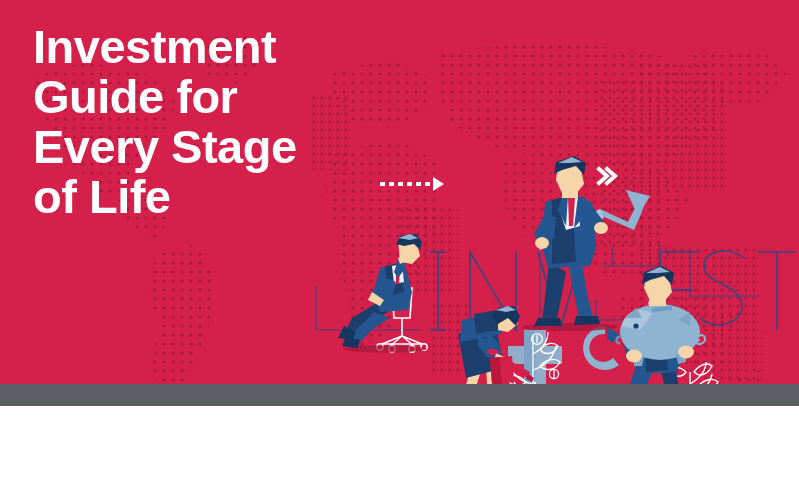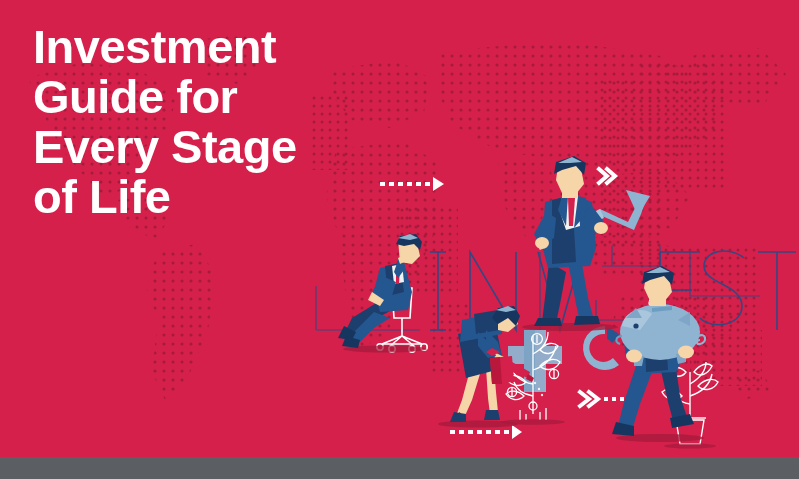--- a/index.html
+++ b/index.html
@@ -1,20 +1,20 @@
 <!DOCTYPE html>
 <html><head>
 <meta charset="utf-8">
 <style>
   html,body{margin:0;padding:0;background:#ffffff;}
   body{font-family:"Liberation Sans","DejaVu Sans",sans-serif;}
 
   #banner{
     position:relative;
-    width:799px;height:479px;
+    width:799px;height:406px;
     overflow:hidden;
     background:#d4204a;
   }
 
   
   .layer{position:absolute;top:0;left:0;width:799px;height:479px;}
   .layer svg{display:block;}
 
   #bg-base{background:#d4204a;}
 

